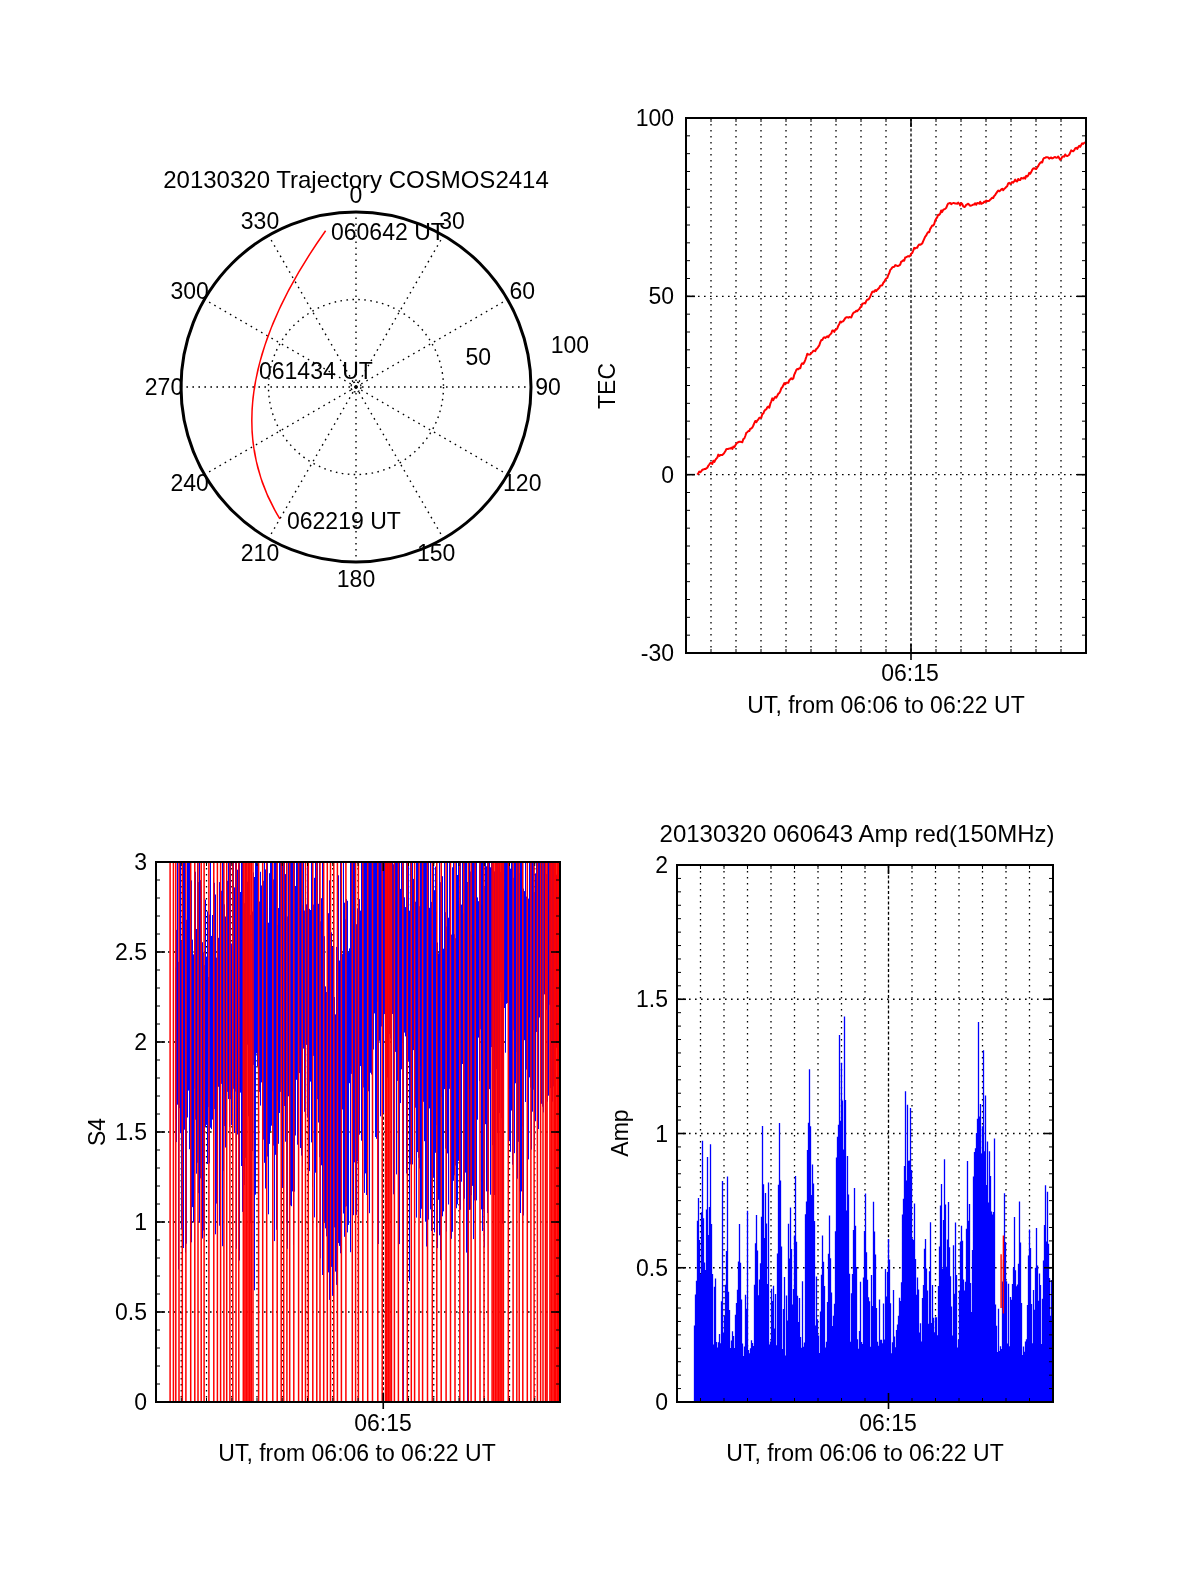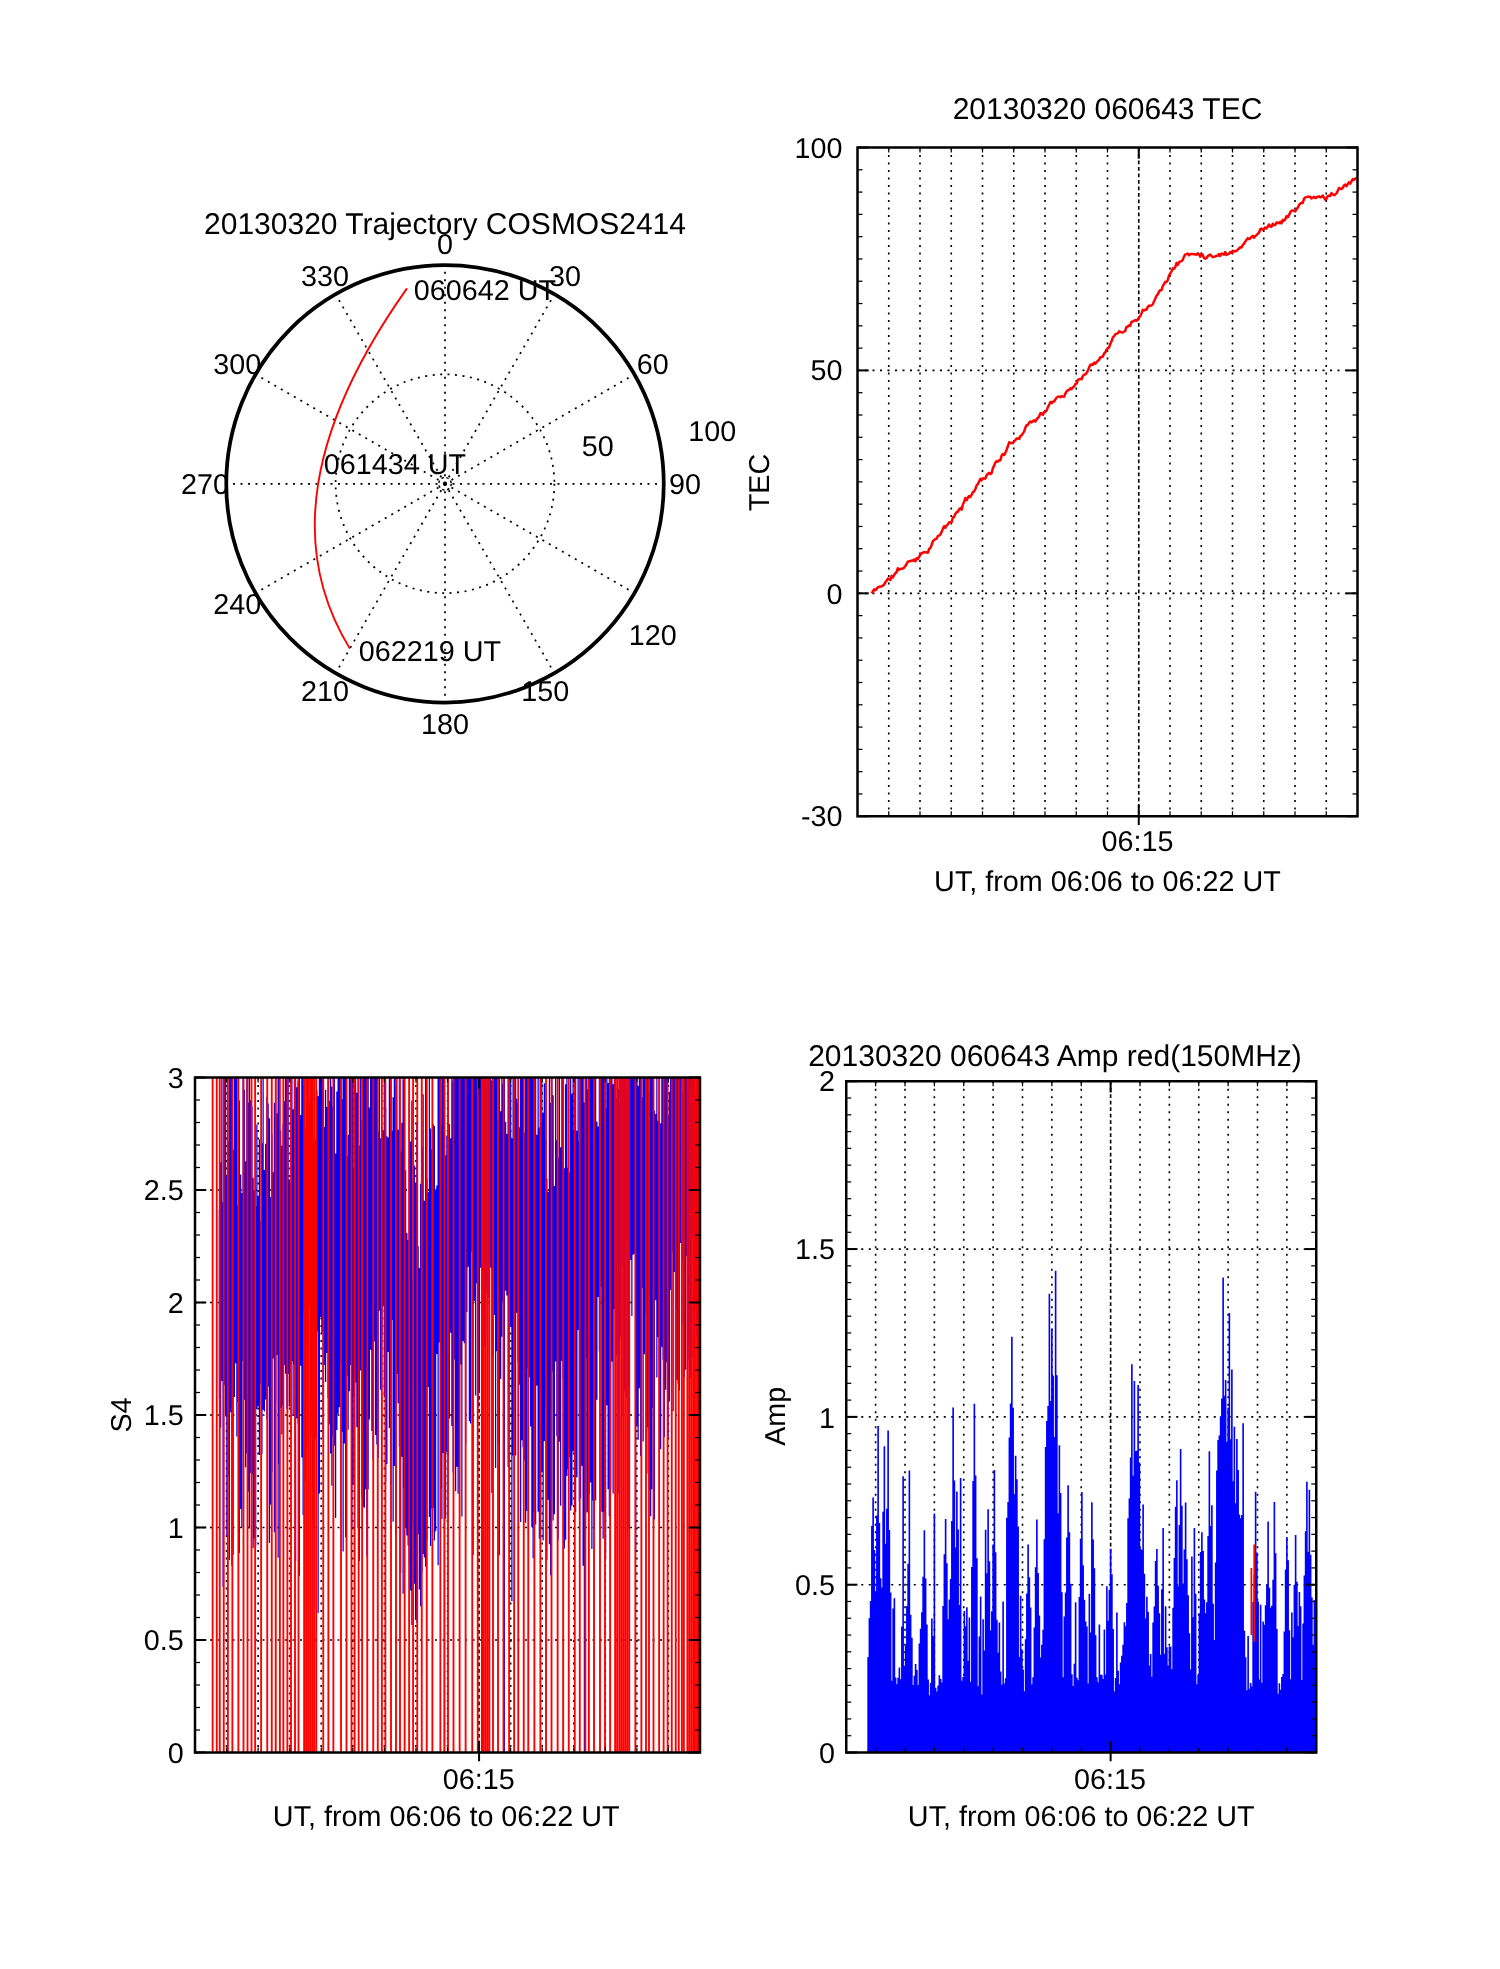--- a/index.html
+++ b/index.html
@@ -435,38 +435,37 @@
         <line x1="1029.5" y1="865" x2="1029.5" y2="869" stroke="#000000" stroke-width="1"></line>
         <rect x="677" y="865" width="376" height="537" fill="none" stroke="#000000" stroke-width="2"></rect>
       </g>
     </svg>
 
   <div class="title" style="left:56px;top:166px;width:600px;">20130320 Trajectory COSMOS2414</div>
   <div class="txt" style="left:331px;top:218px;">060642 UT</div>
   <div class="txt" style="left:259px;top:357px;">061434 UT</div>
   <div class="txt" style="left:287px;top:507px;">062219 UT</div>
 
-  <div class="title" style="left:586px;top:74px;width:600px;">20130320 060643 TEC</div>
   <div class="txt rot" style="left:507px;top:372px;width:200px;">TEC</div>
   <div class="txt center" style="left:865px;top:659px;width:90px;">06:15</div>
   <div class="txt center" style="left:686px;top:691px;width:400px;">UT, from 06:06 to 06:22 UT</div>
 
   <div class="txt rot" style="left:-3px;top:1118px;width:200px;">S4</div>
   <div class="txt center" style="left:338px;top:1409px;width:90px;">06:15</div>
   <div class="txt center" style="left:157px;top:1439px;width:400px;">UT, from 06:06 to 06:22 UT</div>
 
-  <div class="title" style="left:544px;top:820px;width:600px;margin-top:12px;">20130320 060643 Amp red(150MHz)</div>
+  <div class="title" style="left:557px;top:820px;width:600px;">20130320 060643 Amp red(150MHz)</div>
   <div class="txt rot" style="left:520px;top:1119px;width:200px;">Amp</div>
   <div class="txt center" style="left:843px;top:1409px;width:90px;">06:15</div>
   <div class="txt center" style="left:665px;top:1439px;width:400px;">UT, from 06:06 to 06:22 UT</div>
 <div class="txt" style="left: 321px; top: 181px; width: 70px; text-align: center;">0</div>
     <div class="txt" style="left: 417px; top: 206.723px; width: 70px; text-align: center;">30</div>
     <div class="txt" style="left: 487.277px; top: 277px; width: 70px; text-align: center;">60</div>
     <div class="txt" style="left: 513px; top: 373px; width: 70px; text-align: center;">90</div>
-    <div class="txt" style="left: 487.277px; top: 469px; width: 70px; text-align: center; margin-top: 25px;">120</div>
+    <div class="txt" style="left: 487.277px; top: 469px; width: 70px; text-align: center;">120</div>
     <div class="txt" style="left: 417px; top: 539.277px; width: 70px; text-align: left;">150</div>
     <div class="txt" style="left: 321px; top: 565px; width: 70px; text-align: center;">180</div>
     <div class="txt" style="left: 225px; top: 539.277px; width: 70px; text-align: center;">210</div>
     <div class="txt" style="left: 154.723px; top: 469px; width: 70px; text-align: center;">240</div>
     <div class="txt" style="left: 129px; top: 373px; width: 70px; text-align: center;">270</div>
     <div class="txt" style="left: 154.723px; top: 277px; width: 70px; text-align: center;">300</div>
     <div class="txt" style="left: 225px; top: 206.723px; width: 70px; text-align: center;">330</div>
     <div class="txt" style="left: 443.257px; top: 342.518px; width: 70px; text-align: center;">50</div>
     <div class="txt" style="left: 534.872px; top: 331.427px; width: 70px; text-align: center;">100</div>
     <div class="txt" style="left: 584px; top: 104px; width: 90px; text-align: right;">100</div>

